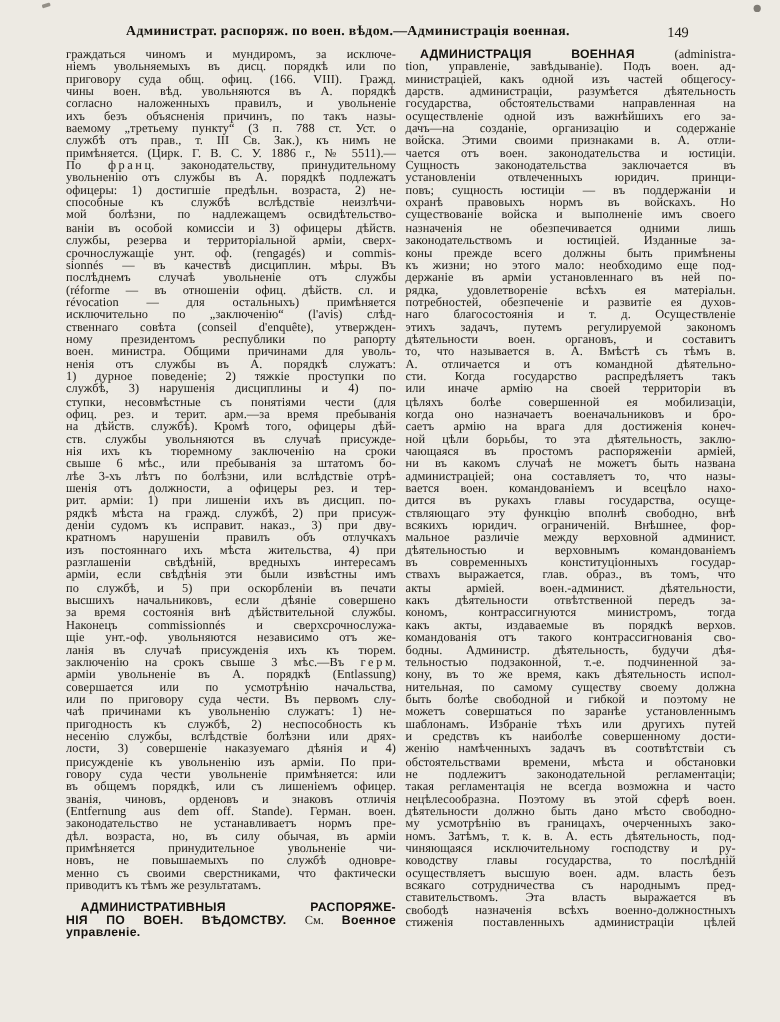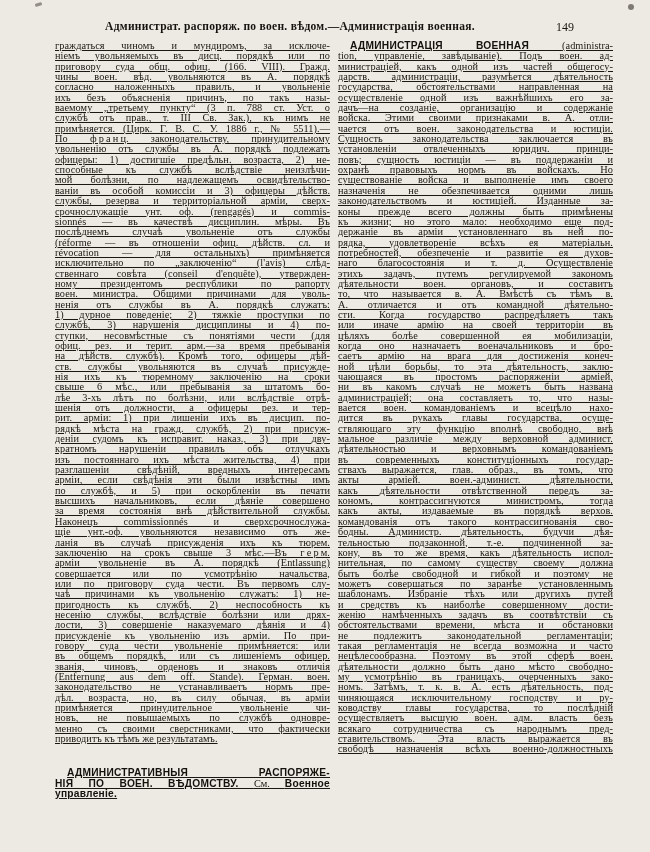--- a/index.html
+++ b/index.html
@@ -21,32 +21,32 @@
   .pagenum{
     position:absolute;top:20px;left:556px;
     font-family:"Liberation Serif",serif;
     font-size:12px;color:#1b1813;
   }
   
   .columns{
     position:absolute;top:41px;left:55px;width:558px;
     display:flex;gap:8px;
   }
-  .col{width:275px;text-decoration:underline;}
+  .col{width:275px;}
   .line{
     height:10.35px;line-height:10.35px;
     font-size:10.3px;
     text-align:justify;text-align-last:justify;
     letter-spacing:.05px;
     white-space:normal;
     overflow:visible;
   }
   .line.end{text-align-last:left;}
   .line.indent{text-indent:12px;}
-  .line.gap{margin-top:24px;}
+  .line.gap{margin-top:8px;}
   .bold{
     font-family:"Liberation Sans",sans-serif;
     font-weight:700;font-size:10.2px;letter-spacing:.25px;
     color:#14110d;
   }
   .line.bold{font-family:"Liberation Sans",sans-serif;font-weight:700;font-size:10.2px;letter-spacing:.25px;color:#14110d;}
   
   .speck-tl{
     position:absolute;left:35px;top:3px;width:7px;height:3px;
     background:#4a453c;opacity:.55;transform:rotate(-18deg);border-radius:1px;
@@ -172,20 +172,21 @@
         <div class="line">цѣляхъ болѣе совершенной ея мобилизаціи,</div>
         <div class="line">когда оно назначаетъ военачальниковъ и бро-</div>
         <div class="line">саетъ армію на врага для достиженія конеч-</div>
         <div class="line">ной цѣли борьбы, то эта дѣятельность, заклю-</div>
         <div class="line">чающаяся въ простомъ распоряженіи арміей,</div>
         <div class="line">ни въ какомъ случаѣ не можетъ быть названа</div>
         <div class="line">администраціей; она составляетъ то, что назы-</div>
         <div class="line">вается воен. командованіемъ и всецѣло нахо-</div>
         <div class="line">дится въ рукахъ главы государства, осуще-</div>
         <div class="line">ствляющаго эту функцію вполнѣ свободно, внѣ</div>
+        <div class="line">всякихъ юридич. ограниченій. Внѣшнее, фор-</div>
         <div class="line">мальное различіе между верховной админист.</div>
         <div class="line">дѣятельностью и верховнымъ командованіемъ</div>
         <div class="line">въ современныхъ конституціонныхъ государ-</div>
         <div class="line">ствахъ выражается, глав. образ., въ томъ, что</div>
         <div class="line">акты арміей. воен.-админист. дѣятельности,</div>
         <div class="line">какъ дѣятельности отвѣтственной передъ за-</div>
         <div class="line">кономъ, контрассигнуются министромъ, тогда</div>
         <div class="line">какъ акты, издаваемые въ порядкѣ верхов.</div>
         <div class="line">командованія отъ такого контрассигнованія сво-</div>
         <div class="line">бодны. Администр. дѣятельность, будучи дѣя-</div>
@@ -203,15 +204,16 @@
         <div class="line">нецѣлесообразна. Поэтому въ этой сферѣ воен.</div>
         <div class="line">дѣятельности должно быть дано мѣсто свободно-</div>
         <div class="line">му усмотрѣнію въ границахъ, очерченныхъ зако-</div>
         <div class="line">номъ. Затѣмъ, т. к. в. А. есть дѣятельность, под-</div>
         <div class="line">чиняющаяся исключительному господству и ру-</div>
         <div class="line">ководству главы государства, то послѣдній</div>
         <div class="line">осуществляетъ высшую воен. адм. власть безъ</div>
         <div class="line">всякаго сотрудничества съ народнымъ пред-</div>
         <div class="line">ставительствомъ. Эта власть выражается въ</div>
         <div class="line">свободѣ назначенія всѣхъ военно-должностныхъ</div>
+        <div class="line">стиженія поставленныхъ администраціи цѣлей</div>
       </div>
   </div>
 </div>
 
 </body></html>

